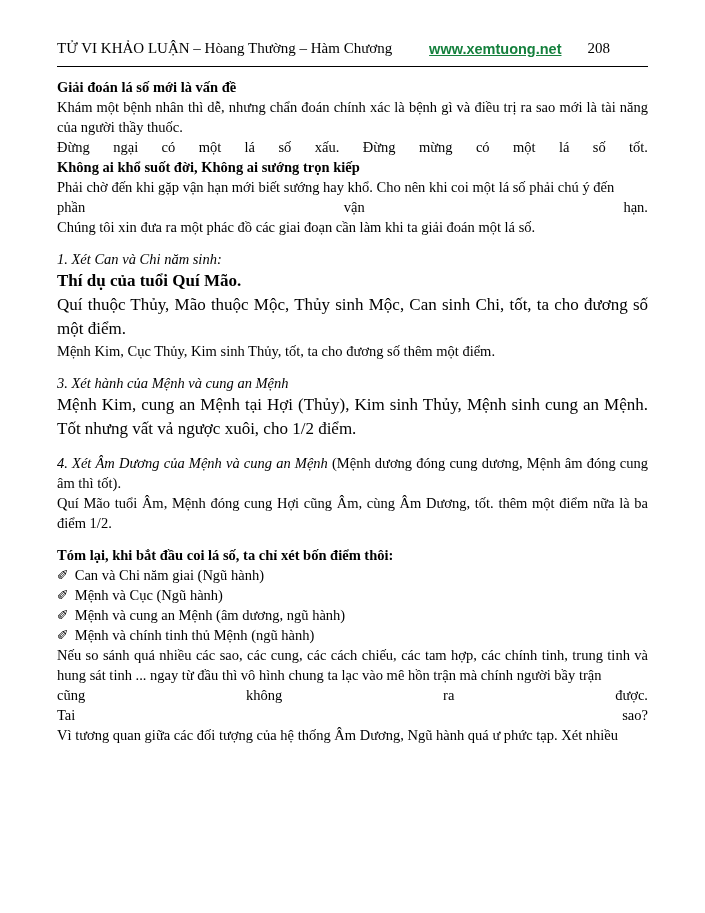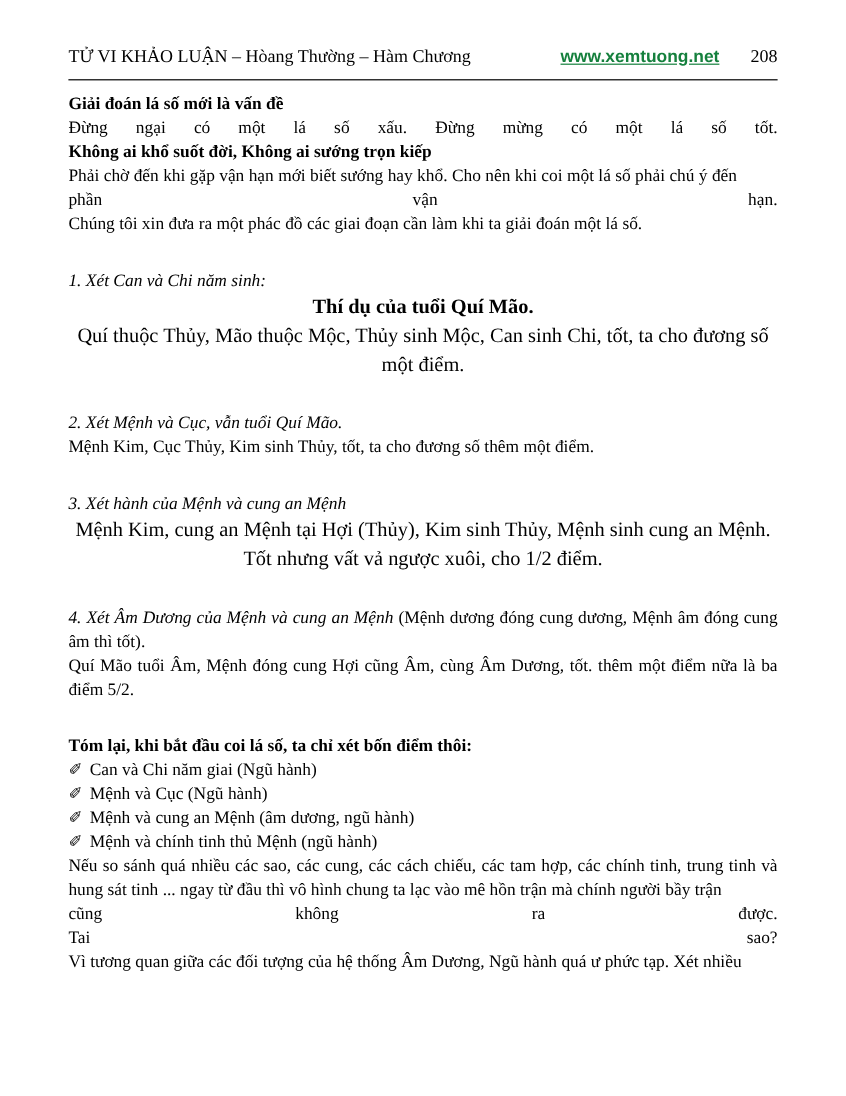--- a/index.html
+++ b/index.html
@@ -6,57 +6,58 @@
   .page{
     position:relative;
     width:705px;height:913px;
     background:#ffffff;
     color:#000;
     font-family:"Liberation Serif", serif;
     overflow:hidden;
   }
   .header{
     display:flex;
-    align-items:flex-start;
+    align-items:center;
     margin:40px 57px 0 57px;
   }
   .header-title{
     flex:1;
     font-size:15px;
     white-space:nowrap;
   }
   .header-link{
     font-family:"Liberation Sans", sans-serif;
     font-weight:bold;
     font-size:14.5px;
     color:#15803d;
     text-decoration:underline;
     cursor:pointer;
     white-space:nowrap;
   }
   .header-page{
     font-size:15px;
     margin-left:26px;
+    margin-right:38px;
   }
   .divider{
     border:none;
     border-top:1.2px solid #000;
     margin:9px 57px 0 57px;
   }
   .content{
     margin:10px 57px 0 57px;
     font-size:14.5px;
     line-height:20px;
   }
   .para{ text-align:justify; }
   .plain{ text-align:left;font-weight:bold; }
   .justify-all{ text-align:justify; text-align-last:justify; }
-  .big{ font-size:17px; line-height:24px;text-align:center; }
+  .big{ font-size:17px; line-height:24px; }
   .it{ font-style:italic; }
-  .sect{ margin-top:27px; }
+  .sect{ margin-top:12px; }
   .bullet-row{ display:flex; align-items:baseline; }
   .bullet-icon{
     font-family:"DejaVu Sans", sans-serif;
     font-size:14px;
     margin-right:6px;
     flex:0 0 auto;
   }
 </style>
 </head>
 <body>
@@ -66,40 +67,40 @@
   <div class="header">
     <span class="header-title">TỬ VI KHẢO LUẬN – Hòang Thường – Hàm Chương</span>
     <span class="header-link">www.xemtuong.net</span>
     <span class="header-page">208</span>
   </div>
   <hr class="divider">
 
   <div class="content">
 
     <div class="plain">Giải đoán lá số mới là vấn đề</div>
+    <div class="para">Khám một bệnh nhân thì dễ, nhưng chẩn đoán chính xác là bệnh gì và điều trị ra sao mới là tài năng của người thầy thuốc.</div>
     <div class="justify-all">Đừng ngại có một lá số xấu. Đừng mừng có một lá số tốt.</div>
     <div class="plain">Không ai khổ suốt đời, Không ai sướng trọn kiếp</div>
     <div class="para">Phải chờ đến khi gặp vận hạn mới biết sướng hay khổ. Cho nên khi coi một lá số phải chú ý đến</div>
     <div class="justify-all">phần vận hạn.</div>
     <div class="para">Chúng tôi xin đưa ra một phác đồ các giai đoạn cần làm khi ta giải đoán một lá số.</div>
 
     <div class="it sect">1. Xét Can và Chi năm sinh:</div>
     <div class="big plain">Thí dụ của tuổi Quí Mão.</div>
     <div class="big para">Quí thuộc Thủy, Mão thuộc Mộc, Thủy sinh Mộc, Can sinh Chi, tốt, ta cho đương số một điểm.</div>
 
-    <div class="it sect">2. Xét Mệnh và Cục, vẫn tuổi Quí Mão.</div>
     <div class="para">Mệnh Kim, Cục Thủy, Kim sinh Thủy, tốt, ta cho đương số thêm một điểm.</div>
 
     <div class="sect it">3. Xét hành của Mệnh và cung an Mệnh</div>
     <div class="big para">Mệnh Kim, cung an Mệnh tại Hợi (Thủy), Kim sinh Thủy, Mệnh sinh cung an Mệnh. Tốt nhưng vất vả ngược xuôi, cho 1/2 điểm.</div>
 
     <div class="sect para">
       <span class="it">4. Xét Âm Dương của Mệnh và cung an Mệnh</span><span> (Mệnh dương đóng cung dương, Mệnh âm đóng cung âm thì tốt).</span>
     </div>
-    <div class="para">Quí Mão tuổi Âm, Mệnh đóng cung Hợi cũng Âm, cùng Âm Dương, tốt. thêm một điểm nữa là ba điểm 5/2.</div>
+    <div class="para">Quí Mão tuổi Âm, Mệnh đóng cung Hợi cũng Âm, cùng Âm Dương, tốt. thêm một điểm nữa là ba điểm 1/2.</div>
 
 
     <div class="sect plain">Tóm lại, khi bắt đầu coi lá số, ta chỉ xét bốn điểm thôi:</div>
 
     <div class="bullet-row">
       <span class="bullet-icon">✐</span>
       <span>Can và Chi năm giai (Ngũ hành)</span>
     </div>
     <div class="bullet-row">
       <span class="bullet-icon">✐</span>

